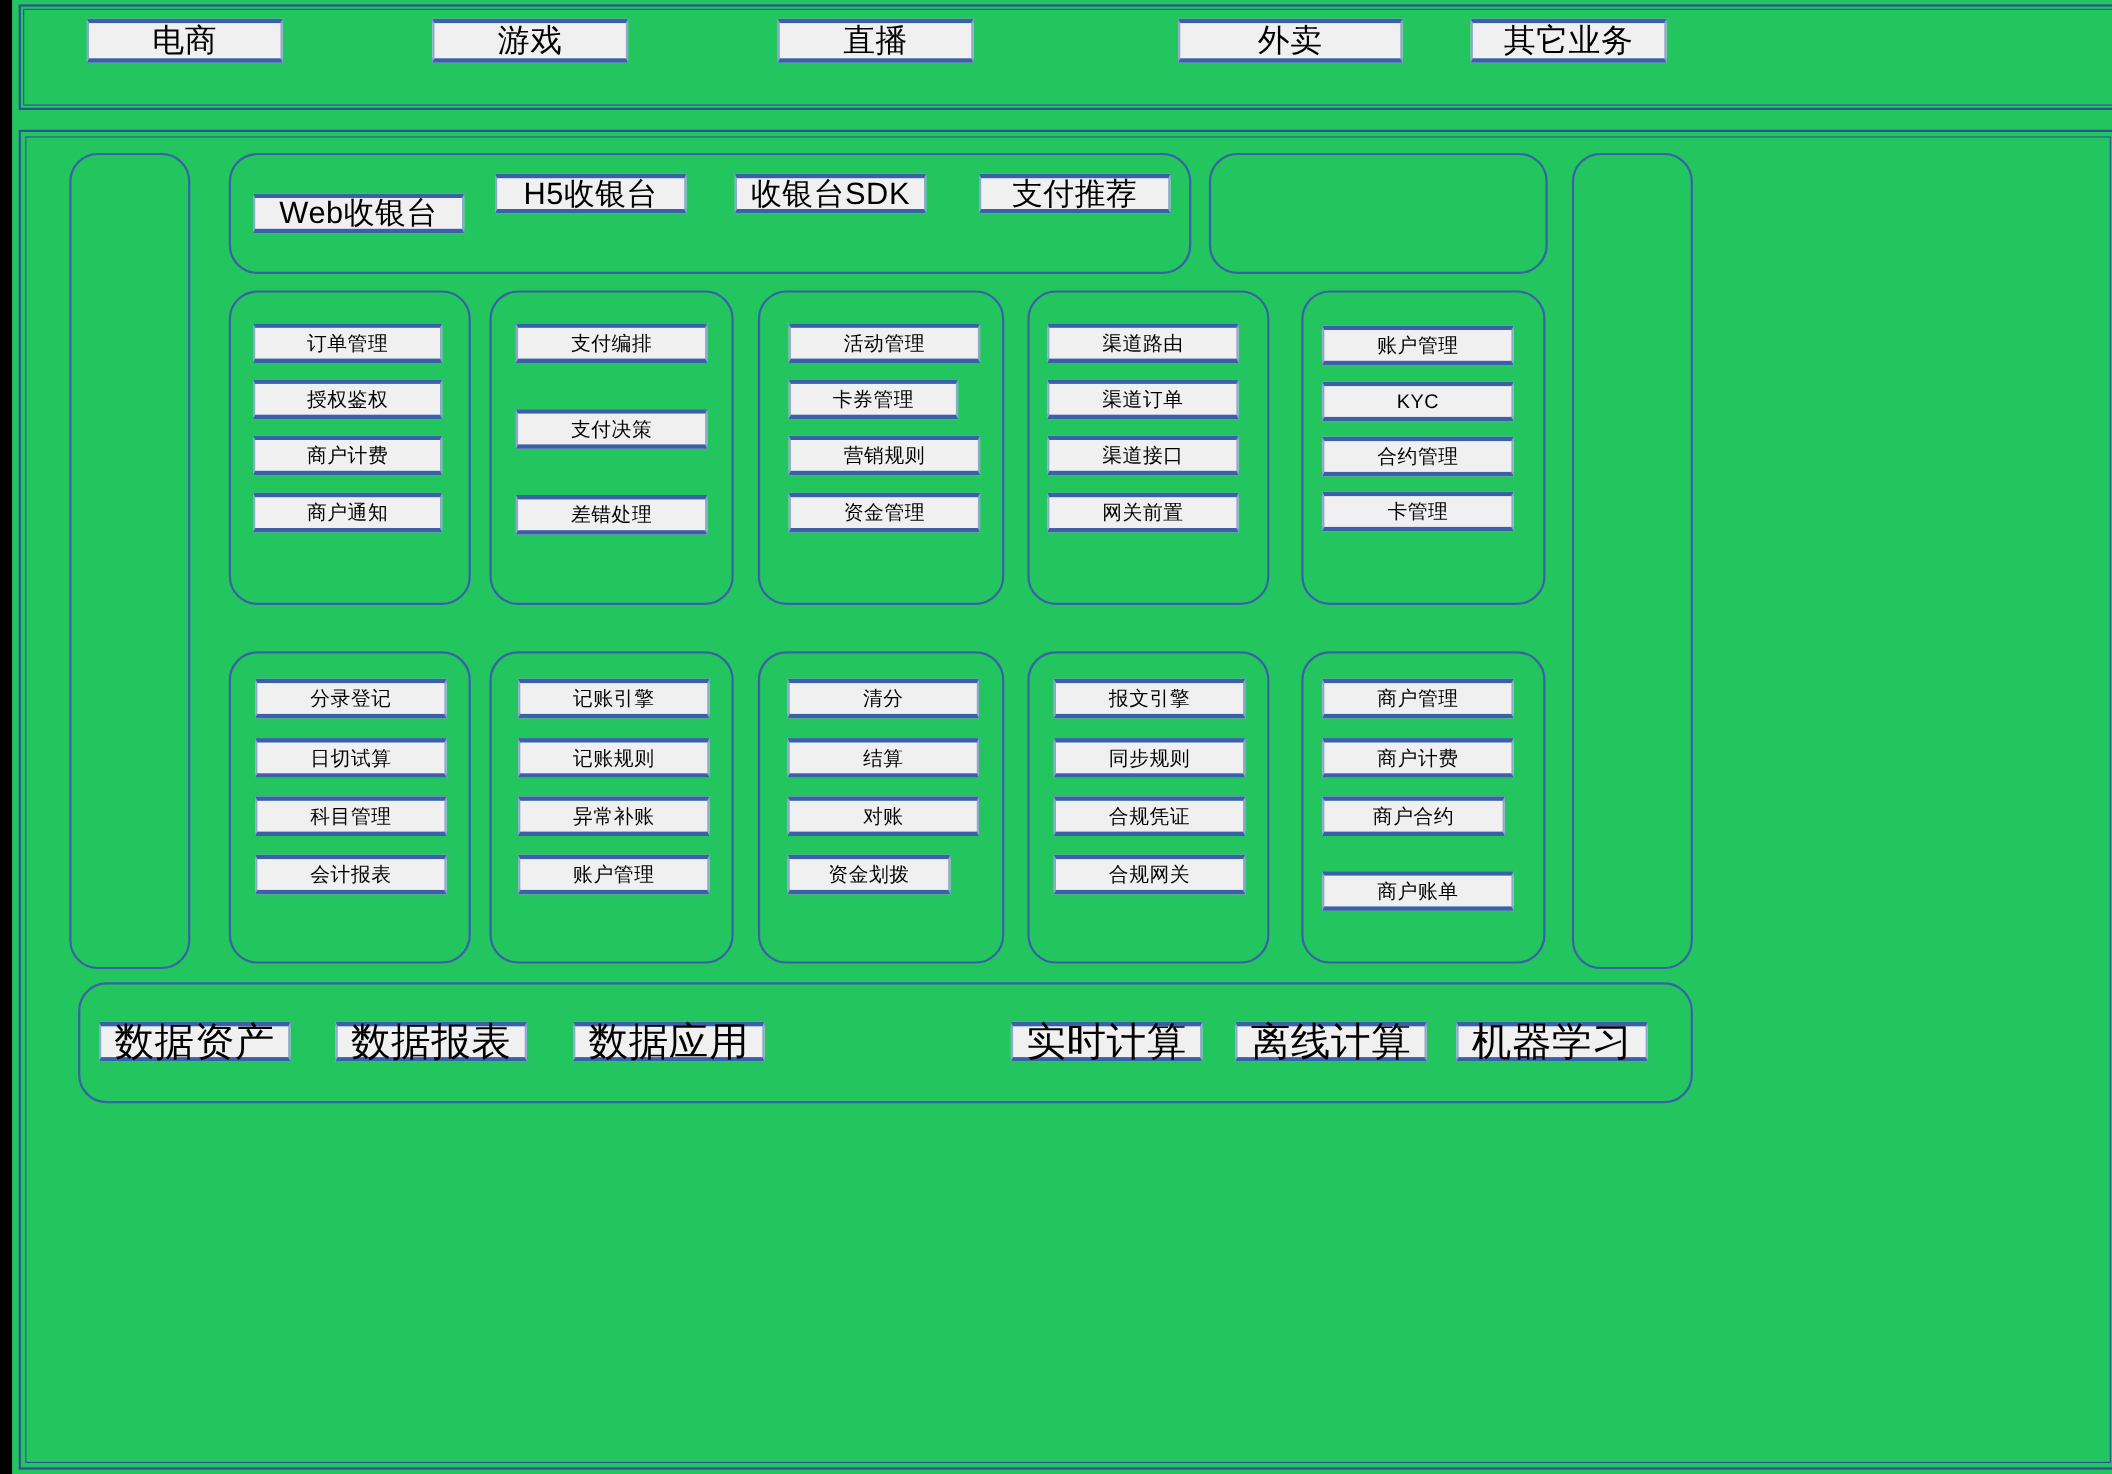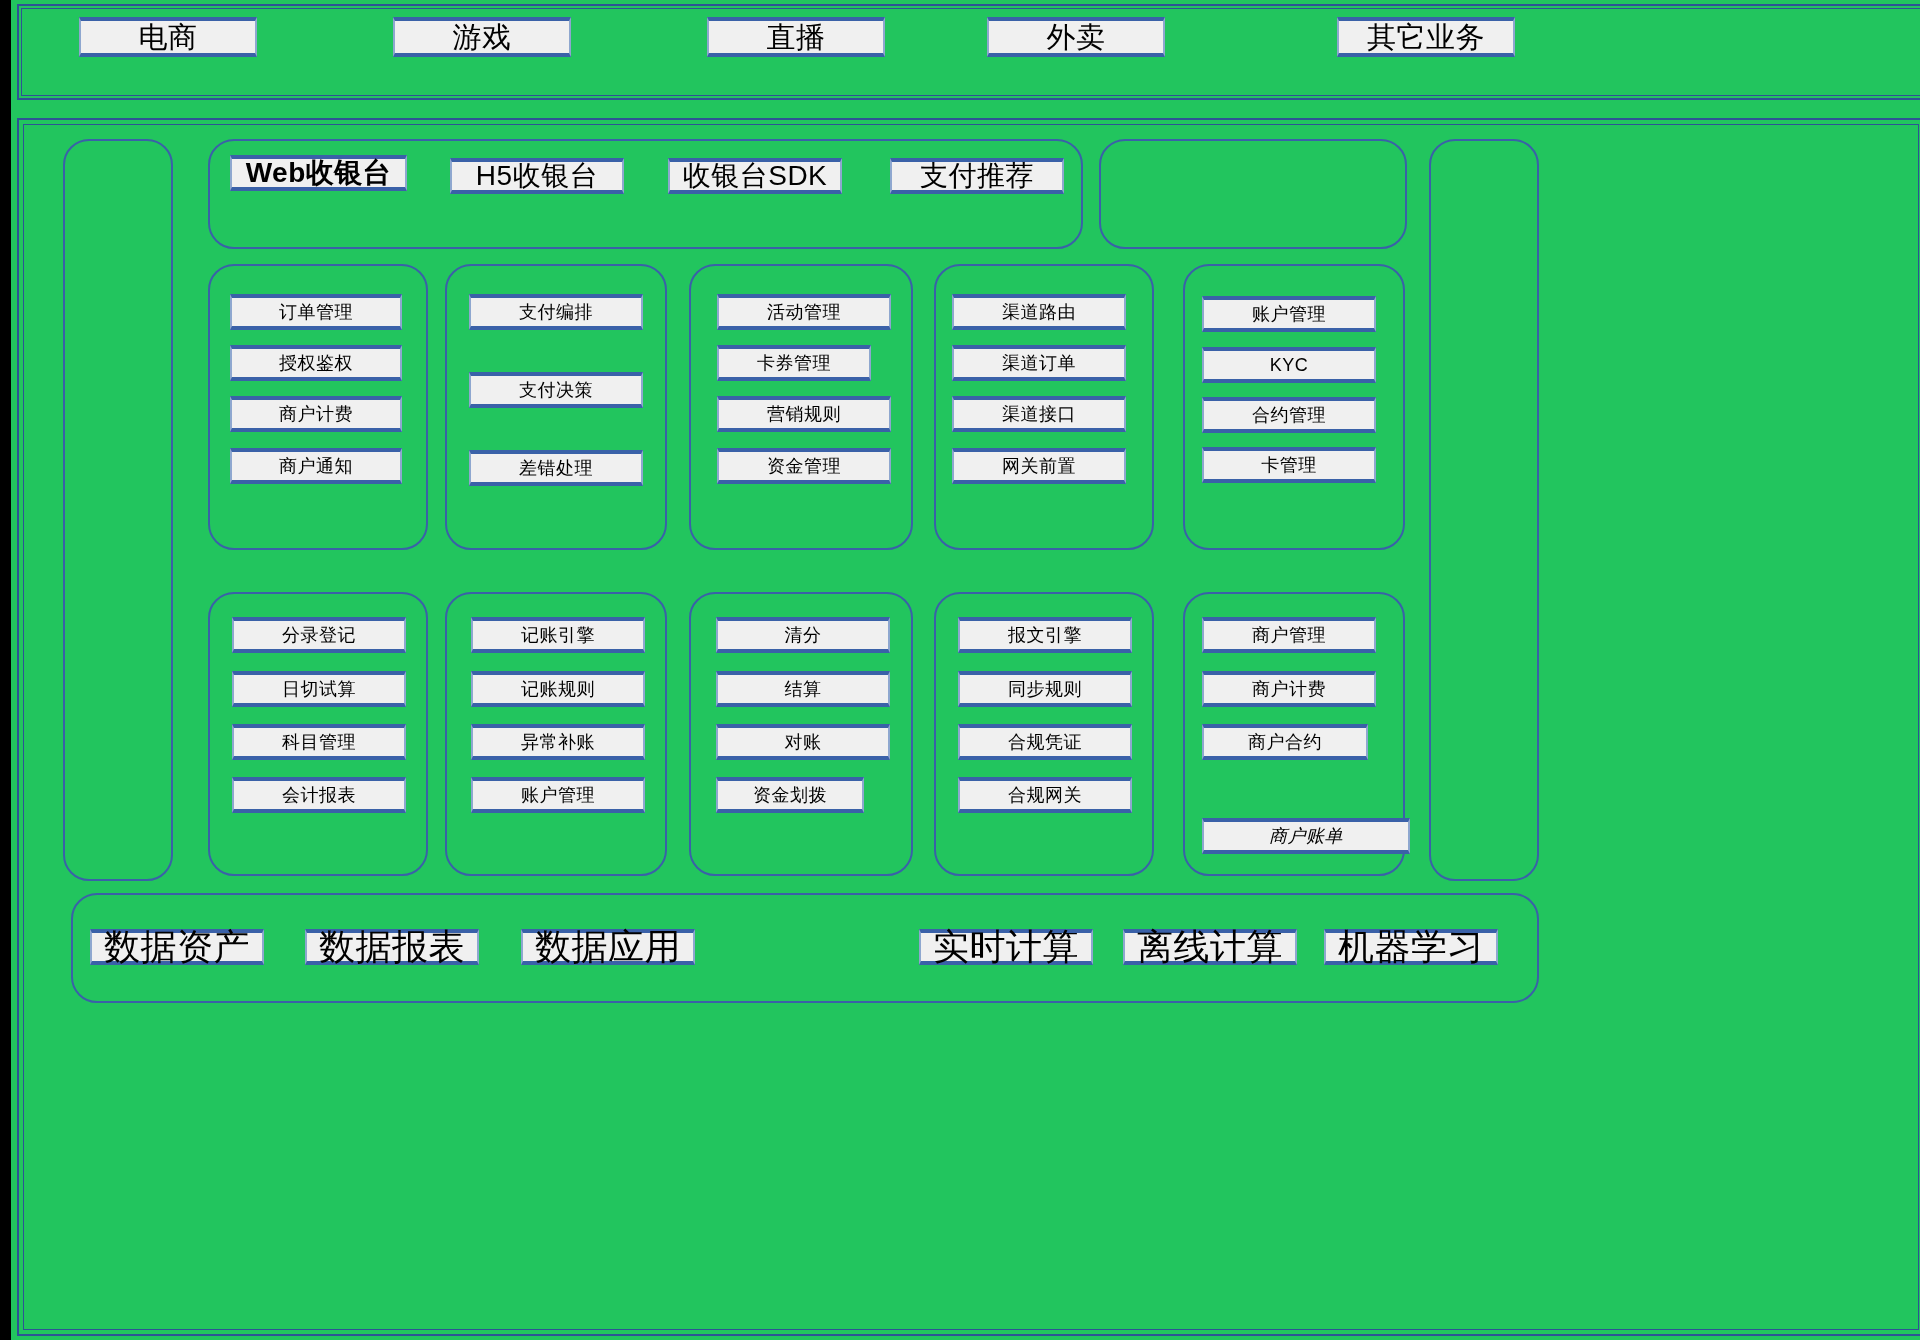--- a/index.html
+++ b/index.html
@@ -61,34 +61,34 @@
 
 <div id="page">
 
   <div class="rect" style="left:6px; top:4px; width:1908px; height:96px;"></div>
   <div class="rect" style="left:10px; top:8px; width:1900px; height:88px; border-width:1px;"></div>
 
   <div id="business-lines-layer">
       <div class="chip biz" style="left: 68px; top: 17px; width: 178px; height: 40px;">电商</div>
       <div class="chip biz" style="left: 382px; top: 17px; width: 178px; height: 40px;">游戏</div>
       <div class="chip biz" style="left: 696px; top: 17px; width: 178px; height: 40px;">直播</div>
-      <div class="chip biz" style="left: 976px; top: 17px; width: 178px; height: 40px;">外卖</div>
+      <div class="chip biz" style="left: 1060px; top: 17px; width: 204px; height: 40px;">外卖</div>
       <div class="chip biz" style="left: 1326px; top: 17px; width: 178px; height: 40px;">其它业务</div>
     </div>
 
   <div class="rect" style="left:6px; top:118px; width:1908px; height:1218px;"></div>
   <div class="rect" style="left:12px; top:124px; width:1896px; height:1206px; border-width:1px;"></div>
 
   <div class="rrect" style="left:52px; top:139px; width:110px; height:742px;"></div>
   <div class="rrect" style="left:1418px; top:139px; width:110px; height:742px;"></div>
 
   <div class="rrect" style="left:197px; top:139px; width:875px; height:110px;"></div>
   <div class="rrect" style="left:1088px; top:139px; width:308px; height:110px;"></div>
   <div id="cashier-layer">
-      <div class="chip cashier" style="left: 219px; top: 155px; width: 177px; height: 36px; font-weight: bold;">Web收银台</div>
+      <div class="chip cashier" style="left: 219px; top: 176px; width: 192px; height: 36px;">Web收银台</div>
       <div class="chip cashier" style="left: 439px; top: 158px; width: 174px; height: 36px;">H5收银台</div>
       <div class="chip cashier" style="left: 657px; top: 158px; width: 174px; height: 36px;">收银台SDK</div>
       <div class="chip cashier" style="left: 879px; top: 158px; width: 174px; height: 36px;">支付推荐</div>
     </div>
 
   <div id="modules-layer">
       <div class="rrect" style="left: 197px; top: 264px; width: 220px; height: 286px;"></div>
       <div class="chip mod" style="left: 219px; top: 294px; width: 172px; height: 36px;">订单管理</div>
       <div class="chip mod" style="left: 219px; top: 345px; width: 172px; height: 36px;">授权鉴权</div>
       <div class="chip mod" style="left: 219px; top: 396px; width: 172px; height: 36px;">商户计费</div>
@@ -129,21 +129,21 @@
       <div class="chip mod" style="left: 705px; top: 777px; width: 148px; height: 36px;">资金划拨</div>
       <div class="rrect" style="left: 923px; top: 592px; width: 220px; height: 284px;"></div>
       <div class="chip mod" style="left: 947px; top: 617px; width: 174px; height: 36px;">报文引擎</div>
       <div class="chip mod" style="left: 947px; top: 671px; width: 174px; height: 36px;">同步规则</div>
       <div class="chip mod" style="left: 947px; top: 724px; width: 174px; height: 36px;">合规凭证</div>
       <div class="chip mod" style="left: 947px; top: 777px; width: 174px; height: 36px;">合规网关</div>
       <div class="rrect" style="left: 1172px; top: 592px; width: 222px; height: 284px;"></div>
       <div class="chip mod" style="left: 1191px; top: 617px; width: 174px; height: 36px;">商户管理</div>
       <div class="chip mod" style="left: 1191px; top: 671px; width: 174px; height: 36px;">商户计费</div>
       <div class="chip mod" style="left: 1191px; top: 724px; width: 166px; height: 36px;">商户合约</div>
-      <div class="chip mod" style="left: 1191px; top: 818px; width: 208px; height: 36px; font-style: italic;">商户账单</div>
+      <div class="chip mod" style="left: 1191px; top: 792px; width: 174px; height: 36px;">商户账单</div>
     </div>
 
   <div class="rrect" style="left:60px; top:893px; width:1468px; height:110px;"></div>
   <div id="data-layer">
       <div class="chip data" style="left: 79px; top: 929px; width: 174px; height: 36px;">数据资产</div>
       <div class="chip data" style="left: 294px; top: 929px; width: 174px; height: 36px;">数据报表</div>
       <div class="chip data" style="left: 510px; top: 929px; width: 174px; height: 36px;">数据应用</div>
       <div class="chip data" style="left: 908px; top: 929px; width: 174px; height: 36px;">实时计算</div>
       <div class="chip data" style="left: 1112px; top: 929px; width: 174px; height: 36px;">离线计算</div>
       <div class="chip data" style="left: 1313px; top: 929px; width: 174px; height: 36px;">机器学习</div>

